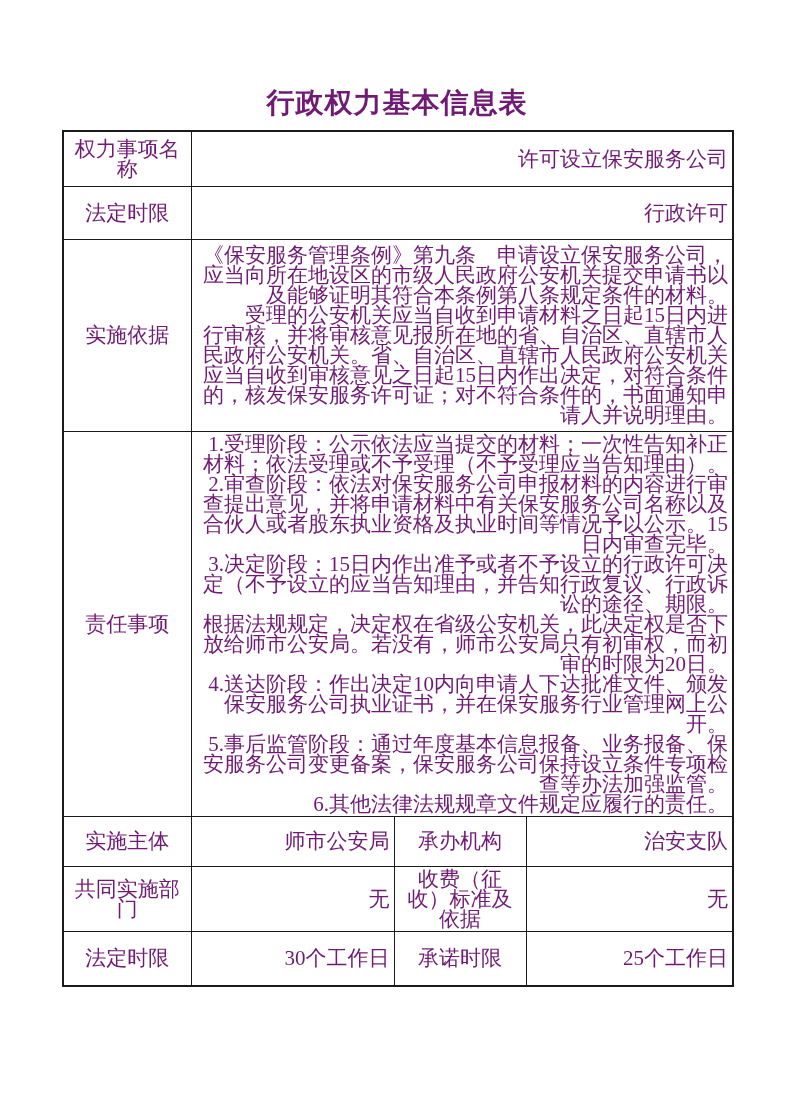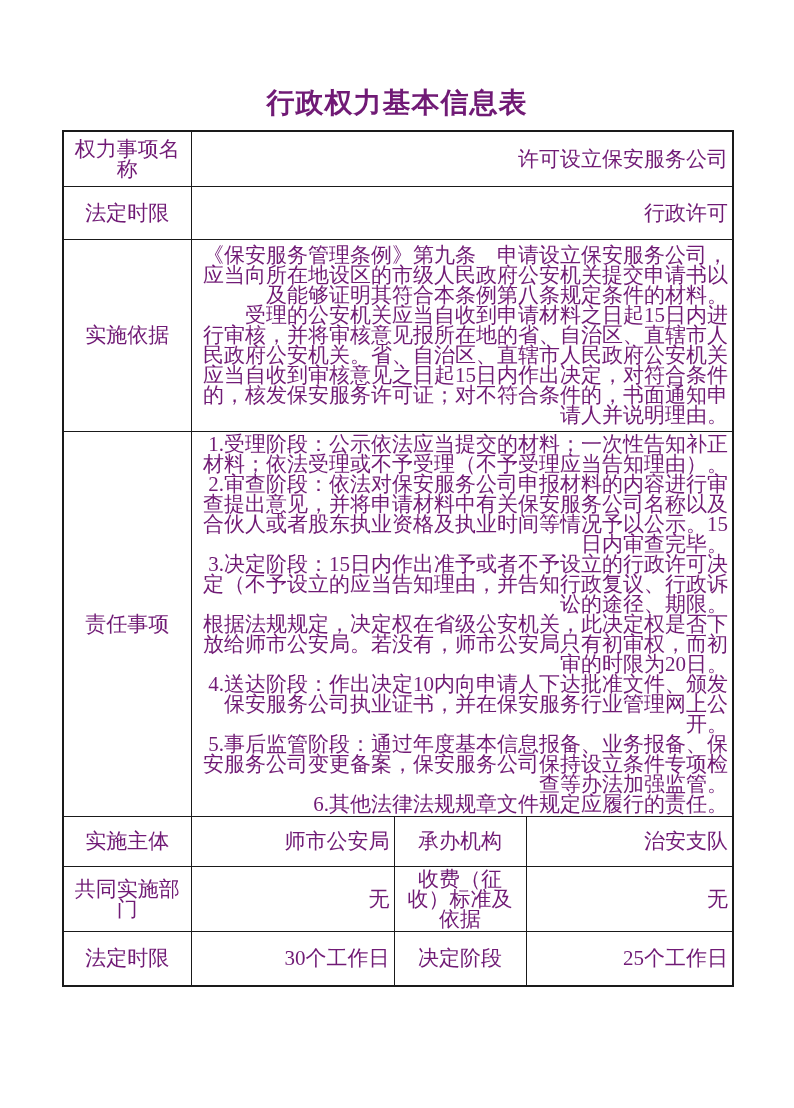--- a/index.html
+++ b/index.html
@@ -102,19 +102,19 @@
       </tr>
       <tr style="height:54px">
         <td class="label-cell">共同实施部门</td>
         <td class="value-center">无</td>
         <td class="label-cell">收费（征收）标准及依据</td>
         <td class="value-center">无</td>
       </tr>
       <tr style="height:55px">
         <td class="label-cell">法定时限</td>
         <td class="value-center">30个工作日</td>
-        <td class="label-cell">决定阶段</td>
+        <td class="label-cell">承诺时限</td>
         <td class="value-center">25个工作日</td>
       </tr>
     </tbody>
   </table>
 
 </div>
 
 </body></html>

